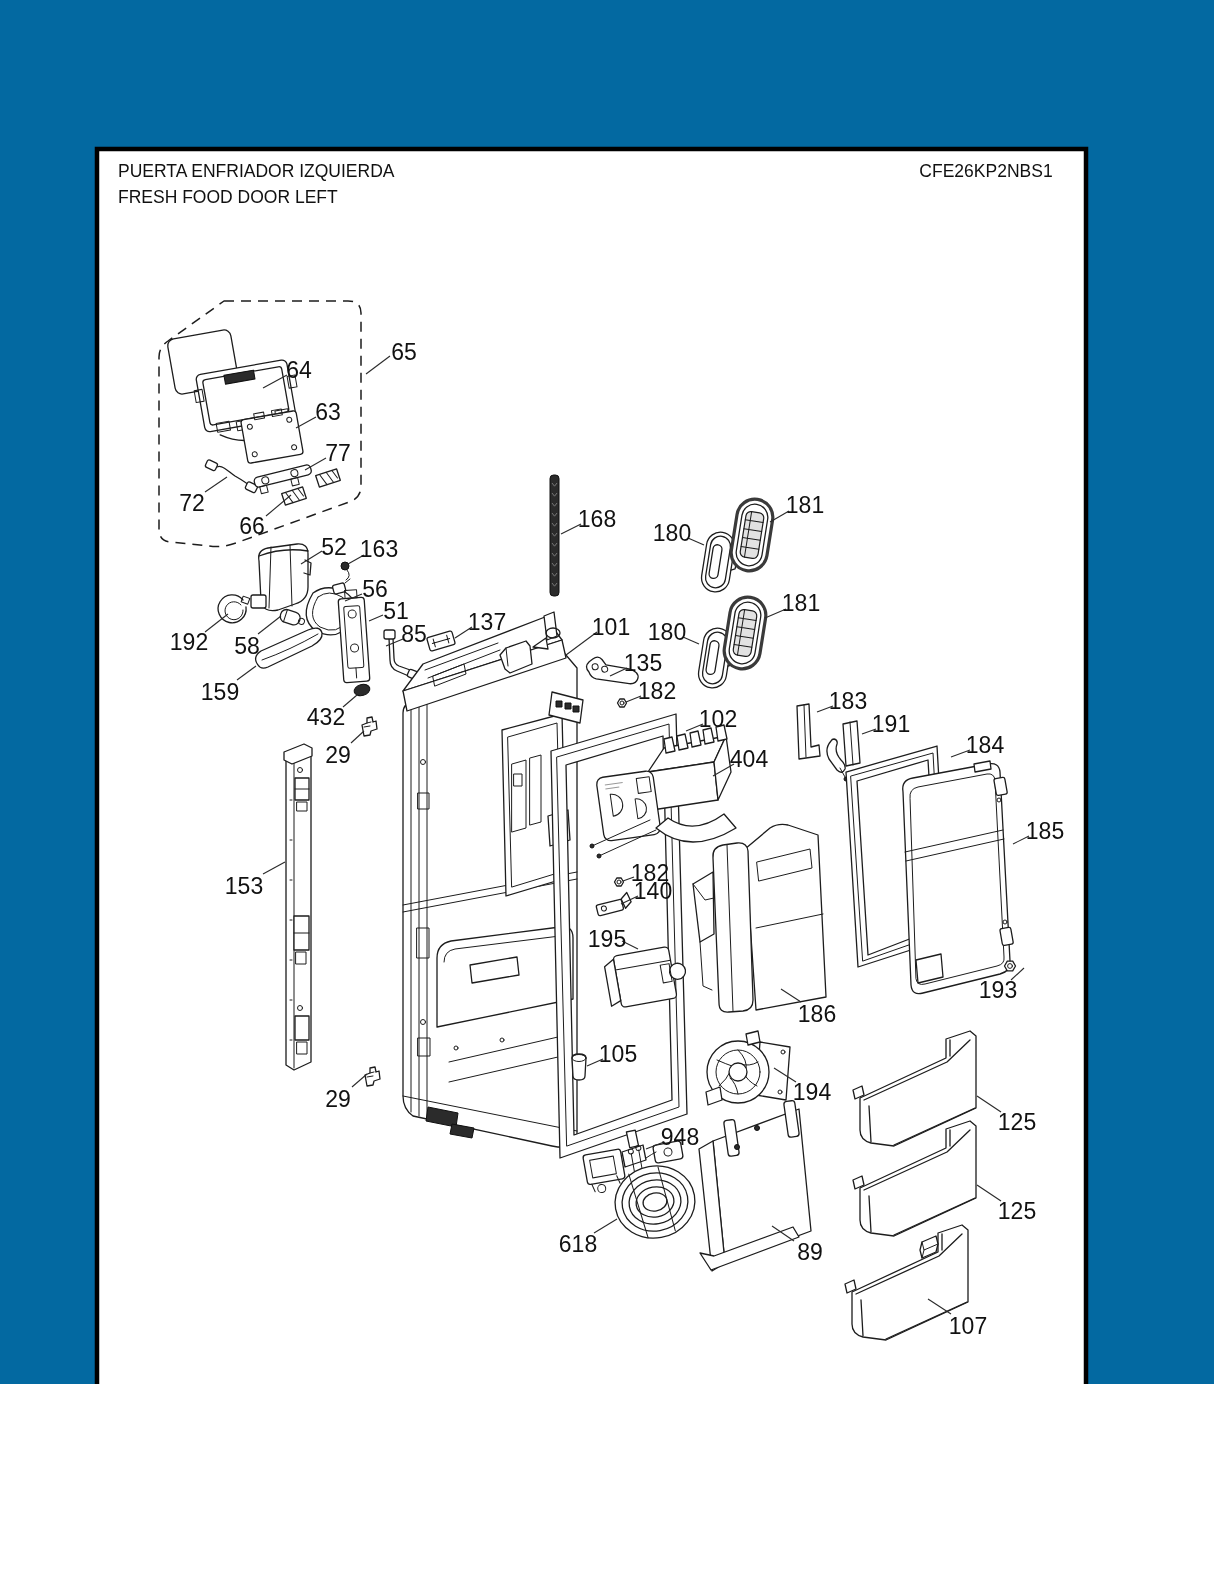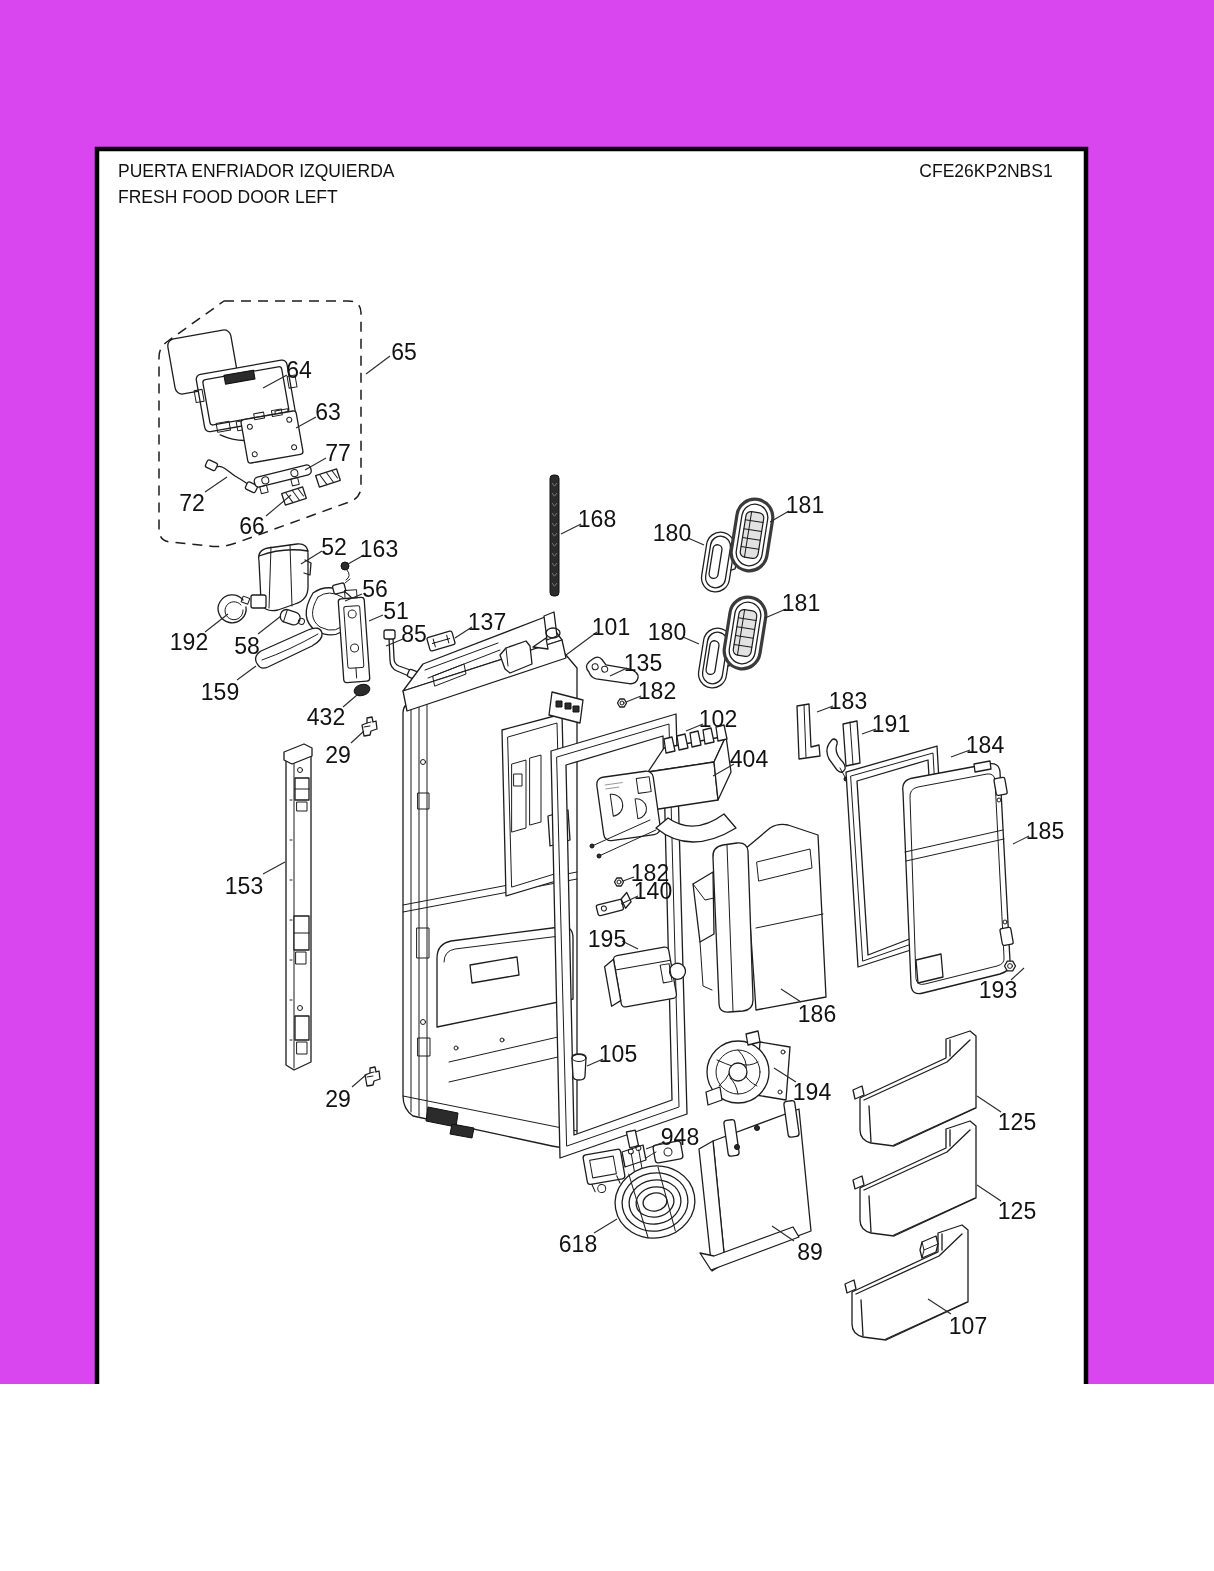--- a/index.html
+++ b/index.html
@@ -1,16 +1,16 @@
 <!DOCTYPE html>
 <html><head>
 <meta charset="utf-8">
 <style>
   html,body{margin:0;padding:0;background:#ffffff;}
-  .page{position:relative;width:1214px;height:1384px;background:#d946ef;overflow:hidden;
+  .page{position:relative;width:1214px;height:1384px;background:#0369a1;overflow:hidden;
         font-family:"Liberation Sans",sans-serif;}
   svg{display:block}
   
   .ln{fill:none;stroke:#1d1d1d;stroke-width:1.3;stroke-linecap:round;stroke-linejoin:round;}
   .wf{fill:#ffffff;stroke:#1d1d1d;stroke-width:1.3;stroke-linecap:round;stroke-linejoin:round;}
   .df{fill:#2b2b2b;stroke:#111111;stroke-width:1;stroke-linejoin:round;}
   .thin{stroke-width:1;}
   .dash{fill:none;stroke:#1d1d1d;stroke-width:1.5;stroke-dasharray:10 7;stroke-linejoin:round;}
   .g-ring{fill:#ffffff;stroke:#3a3a3a;stroke-width:3.2;}
   .g-in{fill:#e2e2e2;stroke:#1d1d1d;stroke-width:1.2;}

